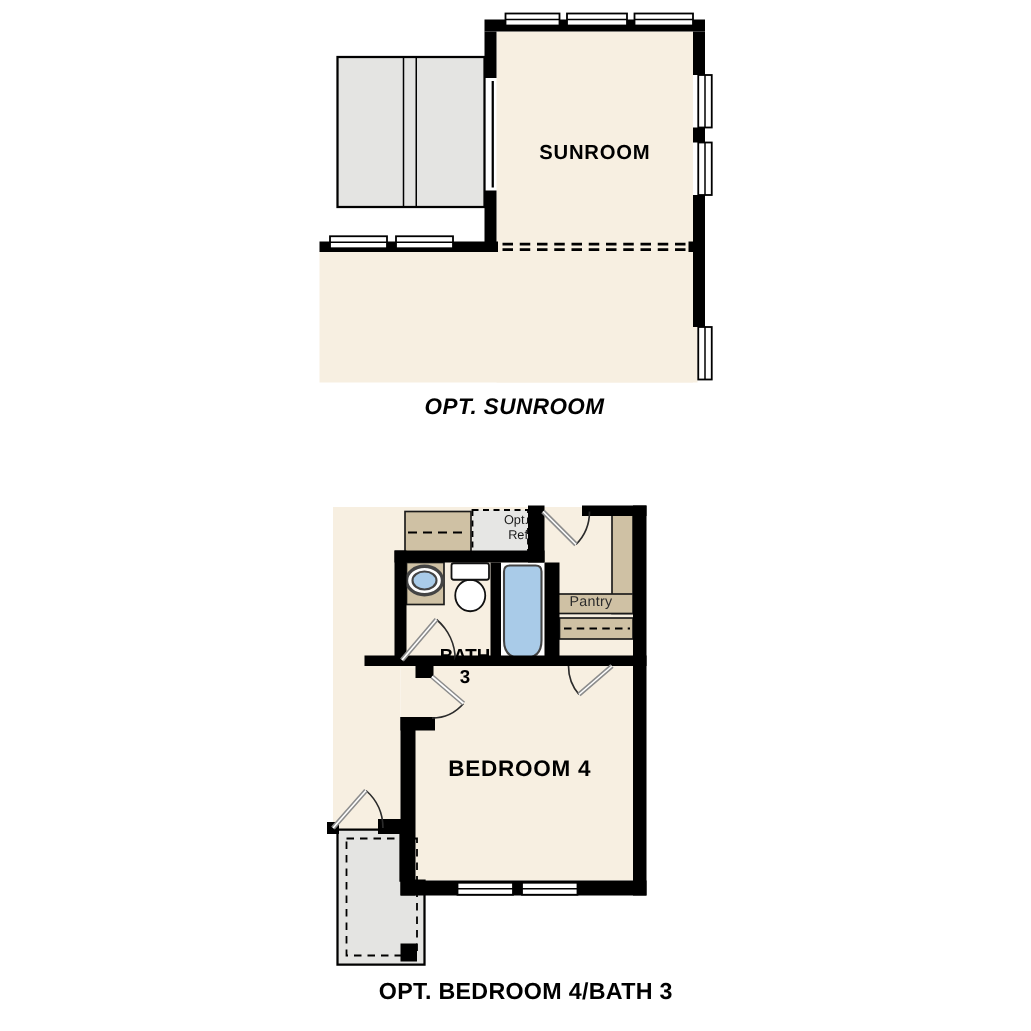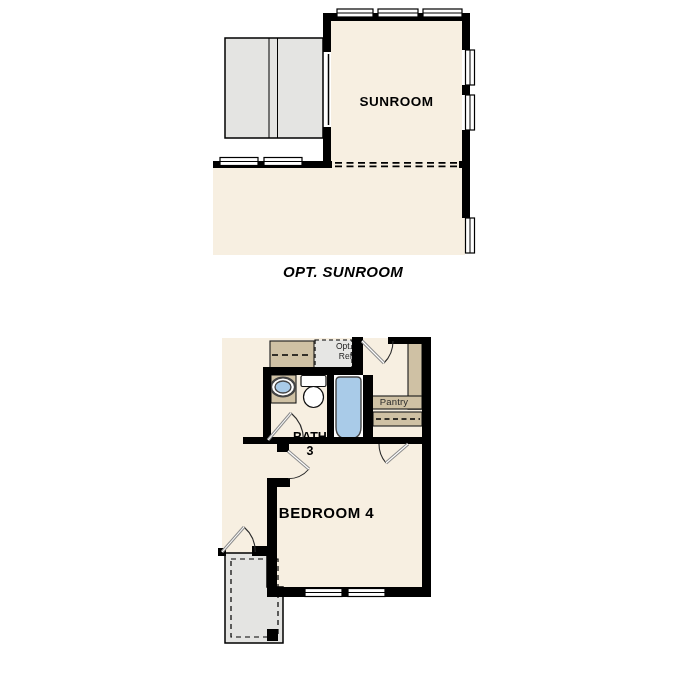--- a/index.html
+++ b/index.html
@@ -157,15 +157,16 @@
 
   <div class="lbl lbl-optref" style="left:315px;top:341px;width:37px;text-align:right;">
     <div>Opt.</div>
     <div>Ref</div>
   </div>
   <div class="lbl lbl-pantry" style="left:368px;top:396px;width:52px;">Pantry</div>
   <div class="lbl lbl-bath" style="left:283px;top:406px;width:54px;margin-top:24px;">
     <div>BATH</div>
     <div>3</div>
   </div>
-  <div class="lbl lbl-bedroom" style="left:267px;top:504px;width:119px;">BEDROOM 4</div>
+  <div class="lbl lbl-bedroom" style="left:287px;top:504px;width:119px;">BEDROOM 4</div>
+  <div class="lbl lbl-caption2" style="left:208px;top:653px;width:285px;">OPT. BEDROOM 4/BATH 3</div>
 
 </div>
 
 </body></html>

